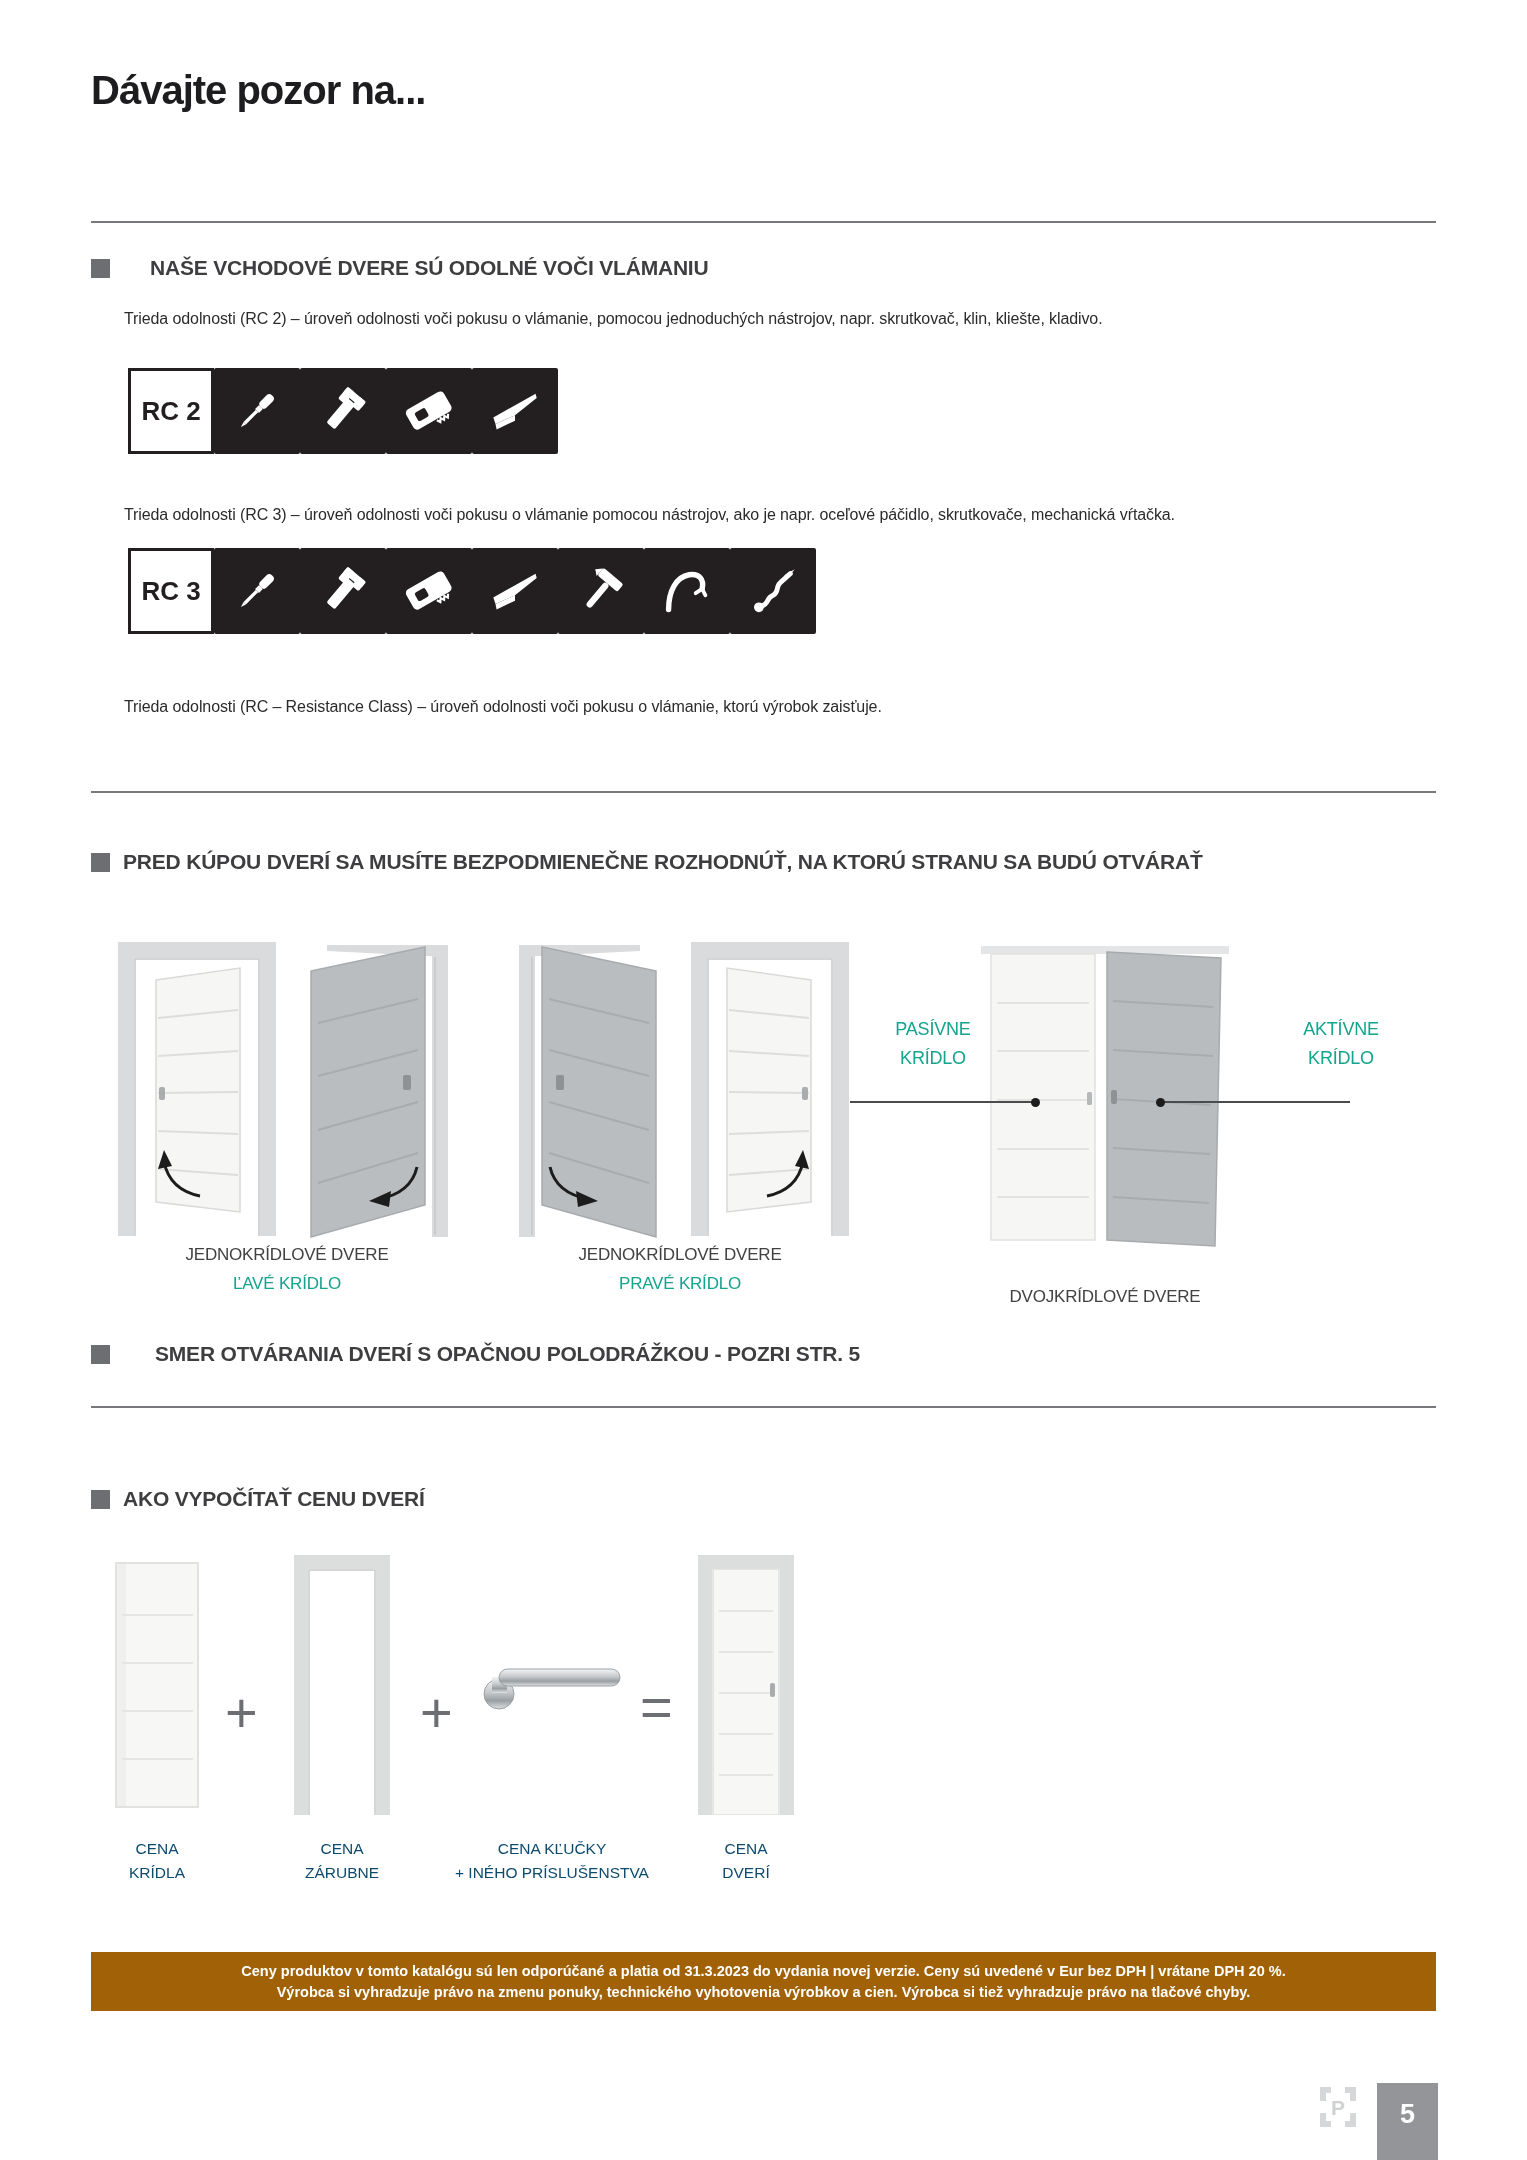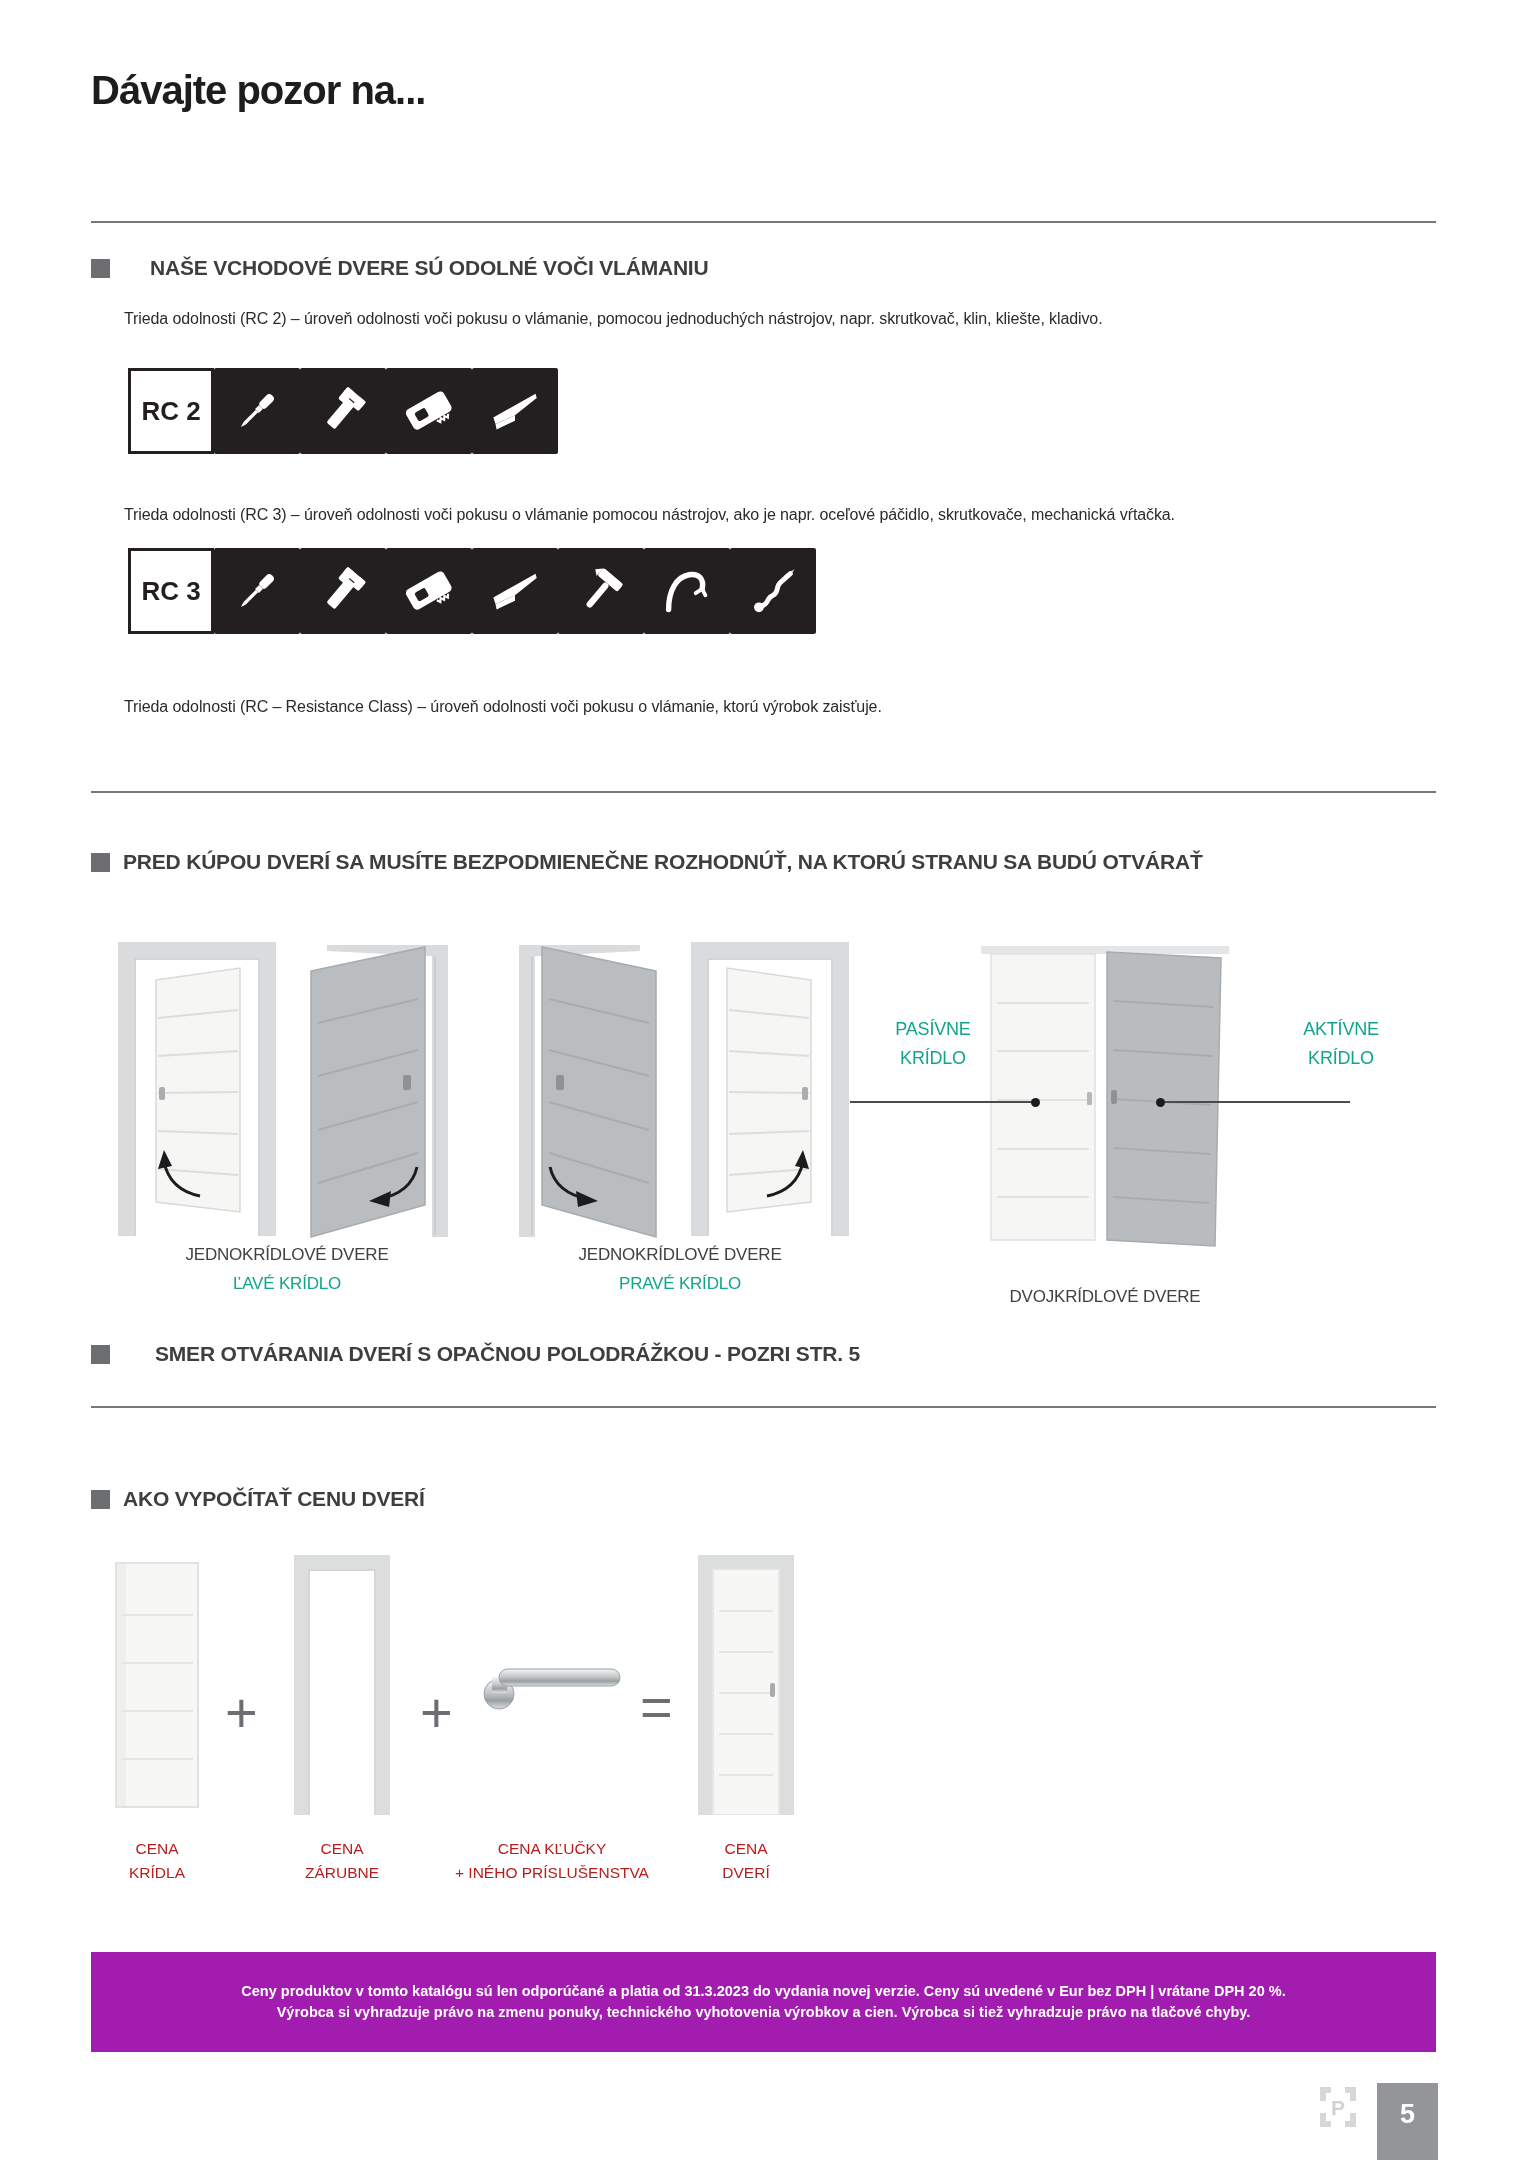--- a/index.html
+++ b/index.html
@@ -30,23 +30,23 @@
   .door-label { position:absolute; width:350px; text-align:center; font-size:17px;
                 color:#414143; line-height:29px; letter-spacing:-0.2px; }
   .teal-text { color:#12a48c; }
   .pointer-line { position:absolute; height:2px; background:#4a4b4d; }
   .pointer-dot { position:absolute; width:9px; height:9px; border-radius:50%; background:#1c1c1c; top:-3.5px; }
   .wing-label { position:absolute; width:170px; text-align:center; font-size:18px;
                 line-height:29px; color:#12a48c; letter-spacing:-0.2px; }
 
   .price-area { left:0; top:1545px; width:1527px; height:360px; }
   .op { position:absolute; font-size:56px; font-weight:400; color:#6d6e71; line-height:56px; }
-  .price-label { position:absolute; text-align:center; font-size:15.5px; color:#b91c1c; line-height:24px; }
-
-  .banner { left:91px; top:1952px; width:1345px; height:100px; background:#a21caf;
+  .price-label { position:absolute; text-align:center; font-size:15.5px; color:#0c4a6e; line-height:24px; }
+
+  .banner { left:91px; top:1952px; width:1345px; height:59px; background:#a16207;
             display:flex; align-items:center; justify-content:center; }
   .banner-inner { text-align:center; color:#ffffff; font-size:14.5px; font-weight:bold; line-height:21px; }
 
   .brand-logo { left:1316px; top:2085px; width:44px; height:44px; }
   .page-box { left:1377px; top:2083px; width:61px; height:77px; background:#939598;
               display:flex; align-items:flex-start; justify-content:center; }
   .page-box span { color:#ffffff; font-size:27px; font-weight:bold; margin-top:16px; }
 </style>
 </head>
 <body>

